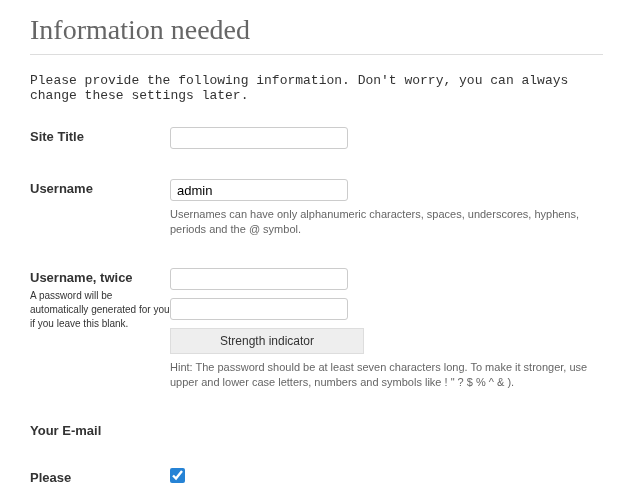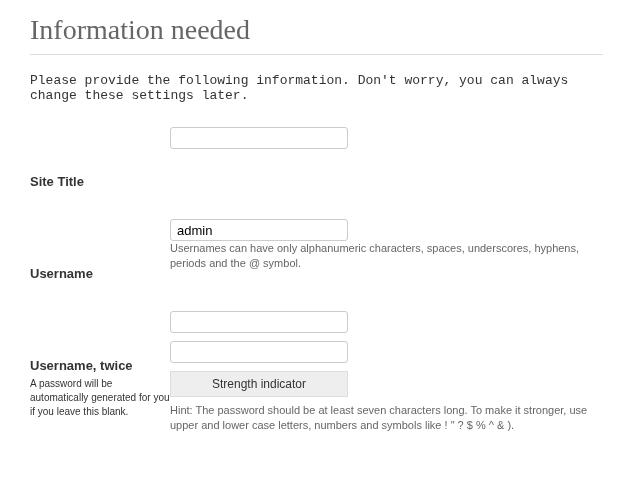--- a/index.html
+++ b/index.html
@@ -36,21 +36,20 @@
     }
     .form-row {
       display: flex;
       align-items: flex-start;
       margin-bottom: 30px;
     }
     .form-label-col {
       width: 140px;
       flex-shrink: 0;
       padding-top: 2px;
-      margin-top: 45px;
     }
     .form-label {
       font-weight: bold;
       font-size: 13px;
       color: #333;
     }
     .form-label-sub {
       font-size: 10px;
       color: #333;
       font-weight: normal;
@@ -65,28 +64,29 @@
       height: 22px;
       border: 1px solid #ccc;
       border-radius: 3px;
       padding: 2px 6px;
       font-size: 13px;
       font-family: inherit;
     }
     .help-text {
       font-size: 11px;
       color: #666;
+      margin-top: 6px;
       line-height: 1.4;
     }
     .password-inputs input {
       display: block;
       margin-bottom: 8px;
     }
     .strength-indicator {
-      width: 178px;
+      width: 194px;
       height: 26px;
       background: #eee;
       border: 1px solid #ddd;
       text-align: center;
       line-height: 24px;
       font-size: 12px;
       color: #333;
       margin-bottom: 6px;
     }
     .checkbox-row {

